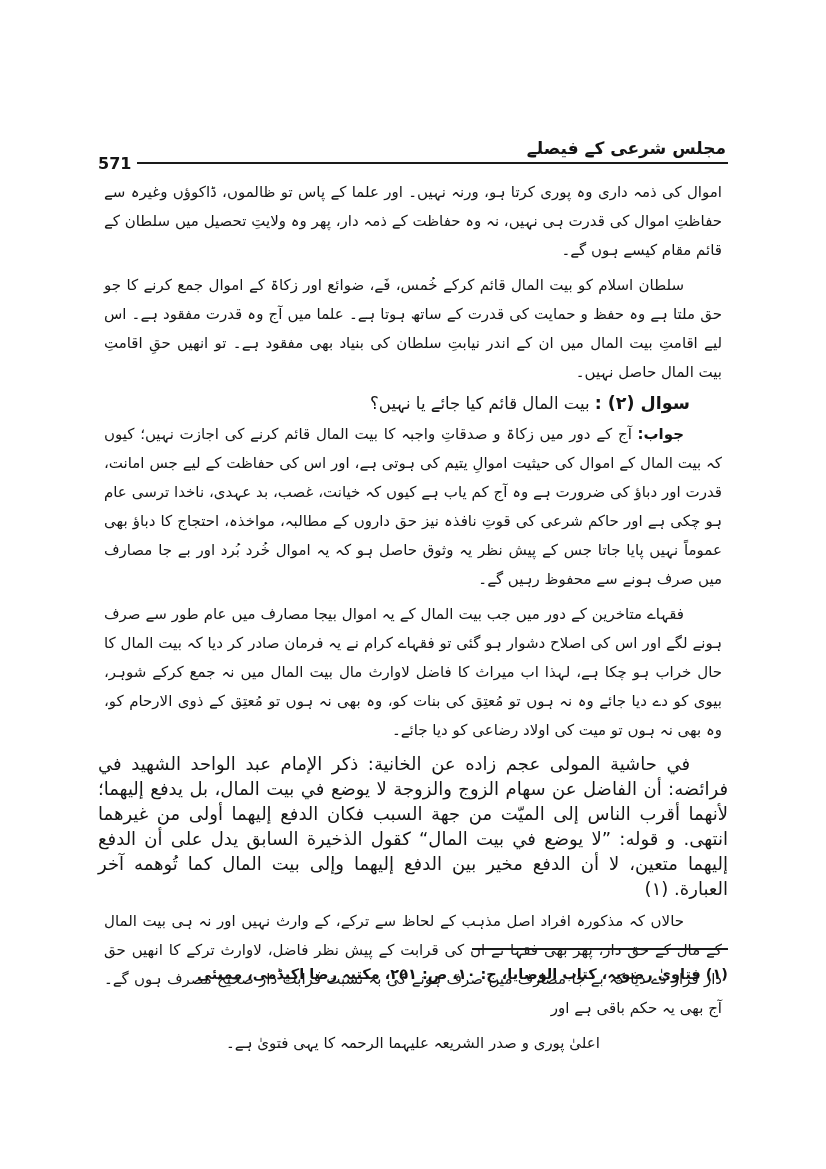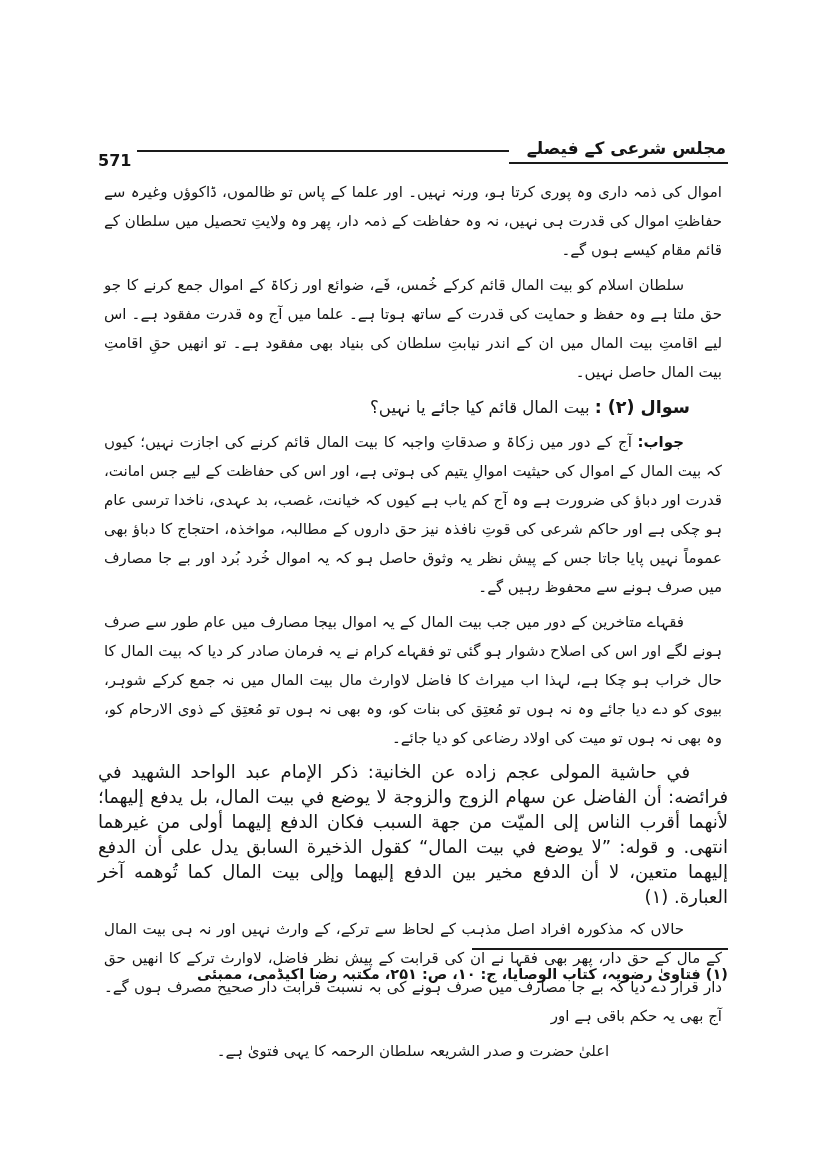--- a/index.html
+++ b/index.html
@@ -8,39 +8,39 @@
     width:826px;height:1169px;
     margin:0 auto;
     background:#ffffff;
     color:#151515;
     font-family:"DejaVu Sans",sans-serif;
     box-sizing:border-box;
     padding:138px 98px 0 98px;
     overflow:hidden;
   }
   
-  .hdr{display:flex;align-items:center;direction:rtl;margin-bottom:14px;}
+  .hdr{display:flex;align-items:flex-end;direction:rtl;margin-bottom:14px;}
   .hdr-title{
     font-size:17px;font-weight:bold;white-space:nowrap;
     border-bottom:2.5px solid #1a1a1a;padding:0 2px 4px 18px;
   }
   .hdr-rule{flex:1;border-bottom:2.5px solid #1a1a1a;height:0;}
   .hdr-num{
     font-size:16px;font-weight:bold;white-space:nowrap;
     position:relative;top:9px;padding-right:6px;
   }
   
   .body{direction:rtl;}
   .body p{margin:6px;}
   .urdu{
     font-size:15px;line-height:29px;
     text-align:justify;
   }
   .indent{text-indent:38px;}
-  .heading{margin:4px 0 2px 0 !important;font-size:16.5px;line-height:29px;}
+  .heading{margin:4px 0 2px 0 !important;font-size:16.5px;line-height:21px;}
   .heading b{font-size:17.5px;}
   .urdu b{font-weight:bold;}
   .arabic{
     font-size:18px;line-height:25px;
     text-align:justify;
     margin:4px 0 4px 0 !important;
   }
   .centered{text-align:center !important;text-indent:0;}
   
   .fnote{position:absolute;left:98px;right:98px;top:948px;direction:rtl;}
@@ -67,21 +67,21 @@
     <p class="urdu heading indent"><b>سوال (۲) :</b> <span>بیت المال قائم کیا جائے یا نہیں؟</span></p>
 
     <p class="urdu indent" lang="ur"><b>جواب:</b> <span>آج کے دور میں زکاۃ و صدقاتِ واجبہ کا بیت المال قائم کرنے کی اجازت نہیں؛ کیوں کہ بیت المال کے اموال کی حیثیت اموالِ یتیم کی ہوتی ہے، اور اس کی حفاظت کے لیے جس امانت، قدرت اور دباؤ کی ضرورت ہے وہ آج کم یاب ہے کیوں کہ خیانت، غصب، بد عہدی، ناخدا ترسی عام ہو چکی ہے اور حاکم شرعی کی قوتِ نافذہ نیز حق داروں کے مطالبہ، مواخذہ، احتجاج کا دباؤ بھی عموماً نہیں پایا جاتا جس کے پیش نظر یہ وثوق حاصل ہو کہ یہ اموال خُرد بُرد اور بے جا مصارف میں صرف ہونے سے محفوظ رہیں گے۔</span></p>
 
     <p class="urdu indent" lang="ur">فقہاے متاخرین کے دور میں جب بیت المال کے یہ اموال بیجا مصارف میں عام طور سے صرف ہونے لگے اور اس کی اصلاح دشوار ہو گئی تو فقہاے کرام نے یہ فرمان صادر کر دیا کہ بیت المال کا حال خراب ہو چکا ہے، لہذا اب میراث کا فاضل لاوارث مال بیت المال میں نہ جمع کرکے شوہر، بیوی کو دے دیا جائے وہ نہ ہوں تو مُعتِق کی بنات کو، وہ بھی نہ ہوں تو مُعتِق کے ذوی الارحام کو، وہ بھی نہ ہوں تو میت کی اولاد رضاعی کو دیا جائے۔</p>
 
     <p class="arabic indent" lang="ar">في حاشية المولى عجم زاده عن الخانية: ذكر الإمام عبد الواحد الشهيد في فرائضه: أن الفاضل عن سهام الزوج والزوجة لا يوضع في بيت المال، بل يدفع إليهما؛ لأنهما أقرب الناس إلى الميّت من جهة السبب فكان الدفع إليهما أولى من غيرهما انتهى. و قوله: ”لا يوضع في بيت المال“ كقول الذخيرة السابق يدل على أن الدفع إليهما متعين، لا أن الدفع مخير بين الدفع إليهما وإلى بيت المال كما تُوهمه آخر العبارة. (١)</p>
 
     <p class="urdu indent" lang="ur">حالاں کہ مذکورہ افراد اصل مذہب کے لحاظ سے ترکے، کے وارث نہیں اور نہ ہی بیت المال کے مال کے حق دار، پھر بھی فقہا نے ان کی قرابت کے پیش نظر فاضل، لاوارث ترکے کا انھیں حق دار قرار دے دیا کہ بے جا مصارف میں صرف ہونے کی بہ نسبت قرابت دار صحیح مصرف ہوں گے۔ آج بھی یہ حکم باقی ہے اور</p>
 
-    <p class="urdu centered" lang="ur">اعلیٰ حضرت و صدر الشریعہ سلطان الرحمہ کا یہی فتویٰ ہے۔</p>
+    <p class="urdu centered" lang="ur">اعلیٰ پوری و صدر الشریعہ علیہما الرحمہ کا یہی فتویٰ ہے۔</p>
 
   </main>
 
   <footer class="fnote">
     <div class="fn-rule"></div>
     <p class="fn-text"><span>(۱)</span> <span>فتاویٰ رضویہ، کتاب الوصایا، ج: ۱۰، ص: ۲۵۱، مکتبہ رضا اکیڈمی، ممبئی</span></p>
   </footer>
 
 </div>
 

